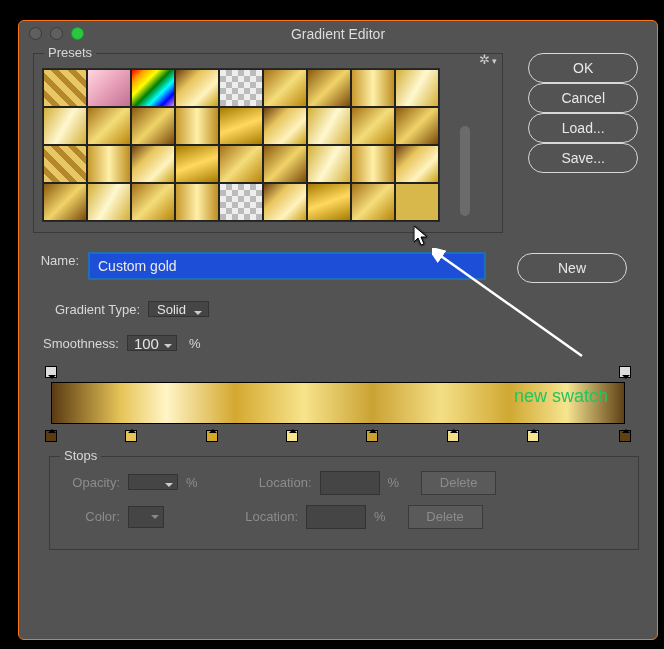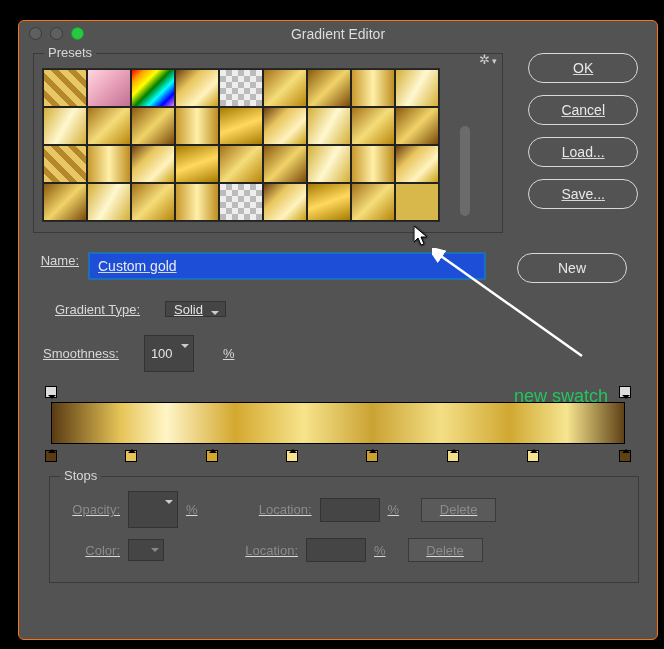--- a/index.html
+++ b/index.html
@@ -7,56 +7,56 @@
   .window {
     position: absolute; left: 18px; top: 20px; width: 640px; height: 620px;
     background: #535353; border: 1px solid #f97316; border-radius: 6px;
     box-shadow: 0 6px 30px rgba(0,0,0,.5);
     color: #d8d8d8; font-size: 13px;
   }
   .titlebar { height: 26px; position: relative; text-align: center; line-height: 26px; color: #ddd; font-size: 14px; }
   .traffic { position: absolute; left: 10px; top: 6px; display: flex; gap: 8px; }
   .tl { width: 13px; height: 13px; border-radius: 50%; background: #5f5f5f; border: 1px solid #3a3a3a; }
   .tl.green { background: #28c840; border-color: #14a12b; }
-  .content { position: relative; padding: 6px 14px 0 14px; text-decoration: underline; }
+  .content { position: relative; padding: 6px 14px 0 14px; }
   .row { display: flex; align-items: flex-start; }
   .presets-box {
     border: 1px solid #3a3a3a; padding: 8px 8px 10px 8px; position: relative; width: 472px;
   }
   .presets-box .legend { position: absolute; top: -9px; left: 10px; background: #535353; padding: 0 4px; font-size: 13px; }
   .gear { position: absolute; top: -2px; right: 6px; color: #ccc; font-size: 13px; cursor: pointer; }
   .swatch-area { display: flex; margin-top: 6px; }
   .swatch-grid {
     display: grid; grid-template-columns: repeat(9, 44px); grid-auto-rows: 38px;
     gap: 0; border: 1px solid #2a2a2a; background: #2a2a2a;
   }
   .sw { border: 1px solid #222; }
   .scrollbar { width: 14px; margin-left: 18px; position: relative; }
   .scrollbar .thumb { position: absolute; left: 2px; right: 2px; top: 58px; height: 90px; background: #6b6b6b; border-radius: 5px; }
-  .btn-col { width: 120px; margin-left: 20px; display: flex; flex-direction: column; gap: 12px; align-items: center; }
+  .btn-col { width: 120px; margin-left: 20px; display: flex; flex-direction: column; gap: 0; align-items: center; }
   .btn {
     width: 110px; height: 30px; border: 1.5px solid #d8d8d8; border-radius: 15px;
     background: transparent; color: #e8e8e8; font-size: 14px; cursor: pointer;
   }
   .name-row { display: flex; align-items: flex-start; margin-top: 20px; gap: 10px; }
   .name-row label { width: 46px; text-align: right; }
   .text-in {
     flex: 0 0 396px; height: 26px; background: #1d4ed8; border: 1px solid #1f6fb5;
     box-shadow: 0 0 0 1px #1f6fb5; color: #eaeaea; padding: 0 8px; font-size: 14px;
   }
   .new-btn-wrap { margin-left: 22px; }
-  .sub-row { display: flex; align-items: center; gap: 25px; margin-top: 18px; margin-left: 22px; }
+  .sub-row { display: flex; align-items: center; gap: 8px; margin-top: 18px; margin-left: 22px; }
   .select {
     height: 16px; background: #454545; border: 1px solid #333; color: #e4e4e4;
     padding: 0 22px 0 8px; font-size: 13px; position: relative; display: inline-flex; align-items: center; justify-content: center;
   }
   .select::after { content: ""; position: absolute; right: 6px; top: 9px; border: 4px solid transparent; border-top-color: #ccc; }
   .num-in {
-    width: 50px; height: 37px; background: #454545; border: 1px solid #333; color: #e4e4e4;
-    padding: 0 6px; font-size: 13px; position: relative;
+    width: 50px; height: 16px; background: #454545; border: 1px solid #333; color: #e4e4e4;
+    padding: 0 6px; font-size: 15px; position: relative;
   }
   .num-wrap { position: relative; display: inline-block; }
   .num-wrap::after { content: ""; position: absolute; right: 5px; top: 9px; border: 4px solid transparent; border-top-color: #ccc; }
   .pct { margin-left: 4px; }
 
   .grad-area { margin: 14px 18px 0 18px; position: relative; }
   .op-stops, .col-stops { position: relative; height: 14px; }
   .opstop { position: absolute; top: 0; width: 12px; height: 12px; background: #ddd; border: 1px solid #000; }
   .opstop::after { content: ""; position: absolute; left: 2px; bottom: -6px; border: 4px solid transparent; border-top-color: #000; }
   .grad-bar {

